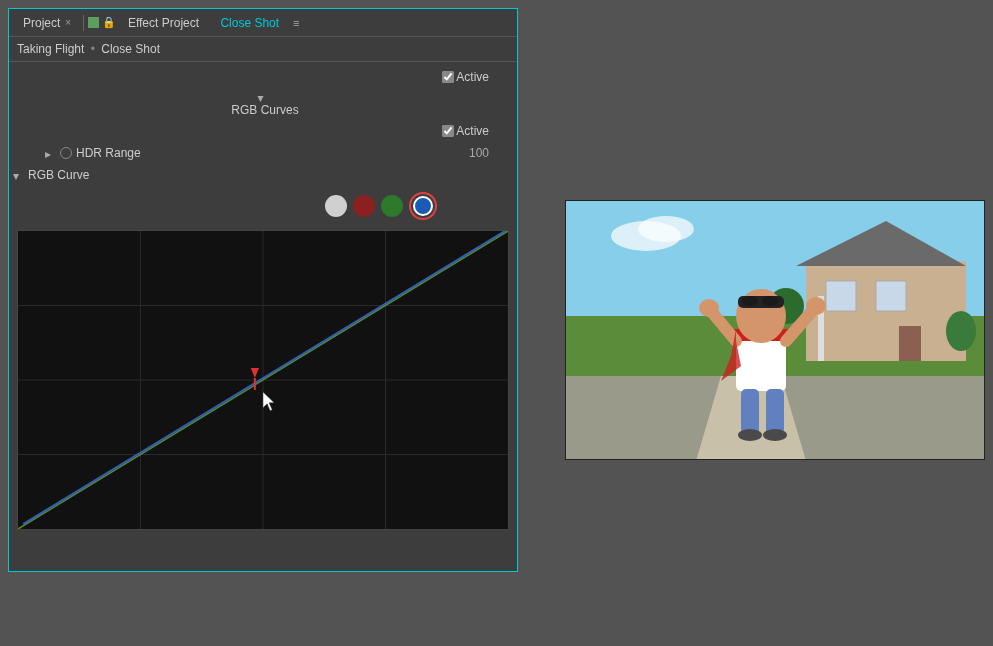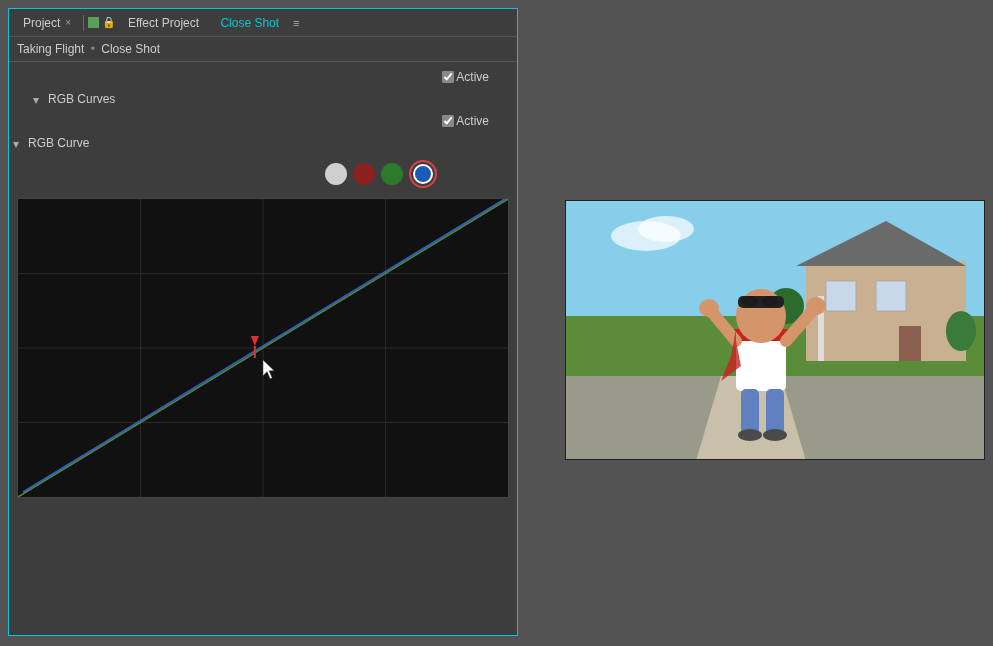--- a/index.html
+++ b/index.html
@@ -13,21 +13,21 @@
       overflow: hidden;
       position: relative;
     }
 
     
     .left-panel {
       position: absolute;
       left: 8px;
       top: 8px;
       width: 510px;
-      height: 628px;
+      height: 564px;
       background: #3d3d3d;
       border: 1.5px solid #00c8d7;
       display: flex;
       flex-direction: column;
     }
 
     
     .tab-bar {
       display: flex;
       align-items: center;
@@ -278,32 +278,39 @@
   <div class="content-area">
 
 
     <div class="active-row">
       <label>
         <input type="checkbox" checked="" style="">
         <span>Active</span>
       </label>
     </div>
 
-    <div class="section-row" style="padding-left:24px;">
+    <div class="section-row" style="padding-left:12px;flex-direction:column;">
       <span class="triangle triangle-down"></span>
       <span class="section-label">RGB Curves</span>
     </div>
 
     <div class="active-row">
       <label>
         <input type="checkbox" checked="" style="">
         <span>Active</span>
       </label>
     </div>
 
+    <div class="hdr-row">
+      <div class="indent"></div>
+      <span class="triangle triangle-right"></span>
+      <div class="hdr-circle"></div>
+      <span class="section-label">HDR Range</span>
+      <span class="hdr-value">100</span>
+    </div>
 
     <div class="section-row" style="padding-left:4px;">
       <span class="triangle triangle-down"></span>
       <span class="section-label">RGB Curve</span>
     </div>
 
     <div class="color-circles-row">
       <div class="color-circle circle-white"></div>
       <div class="color-circle circle-red"></div>
       <div class="color-circle circle-green"></div>

